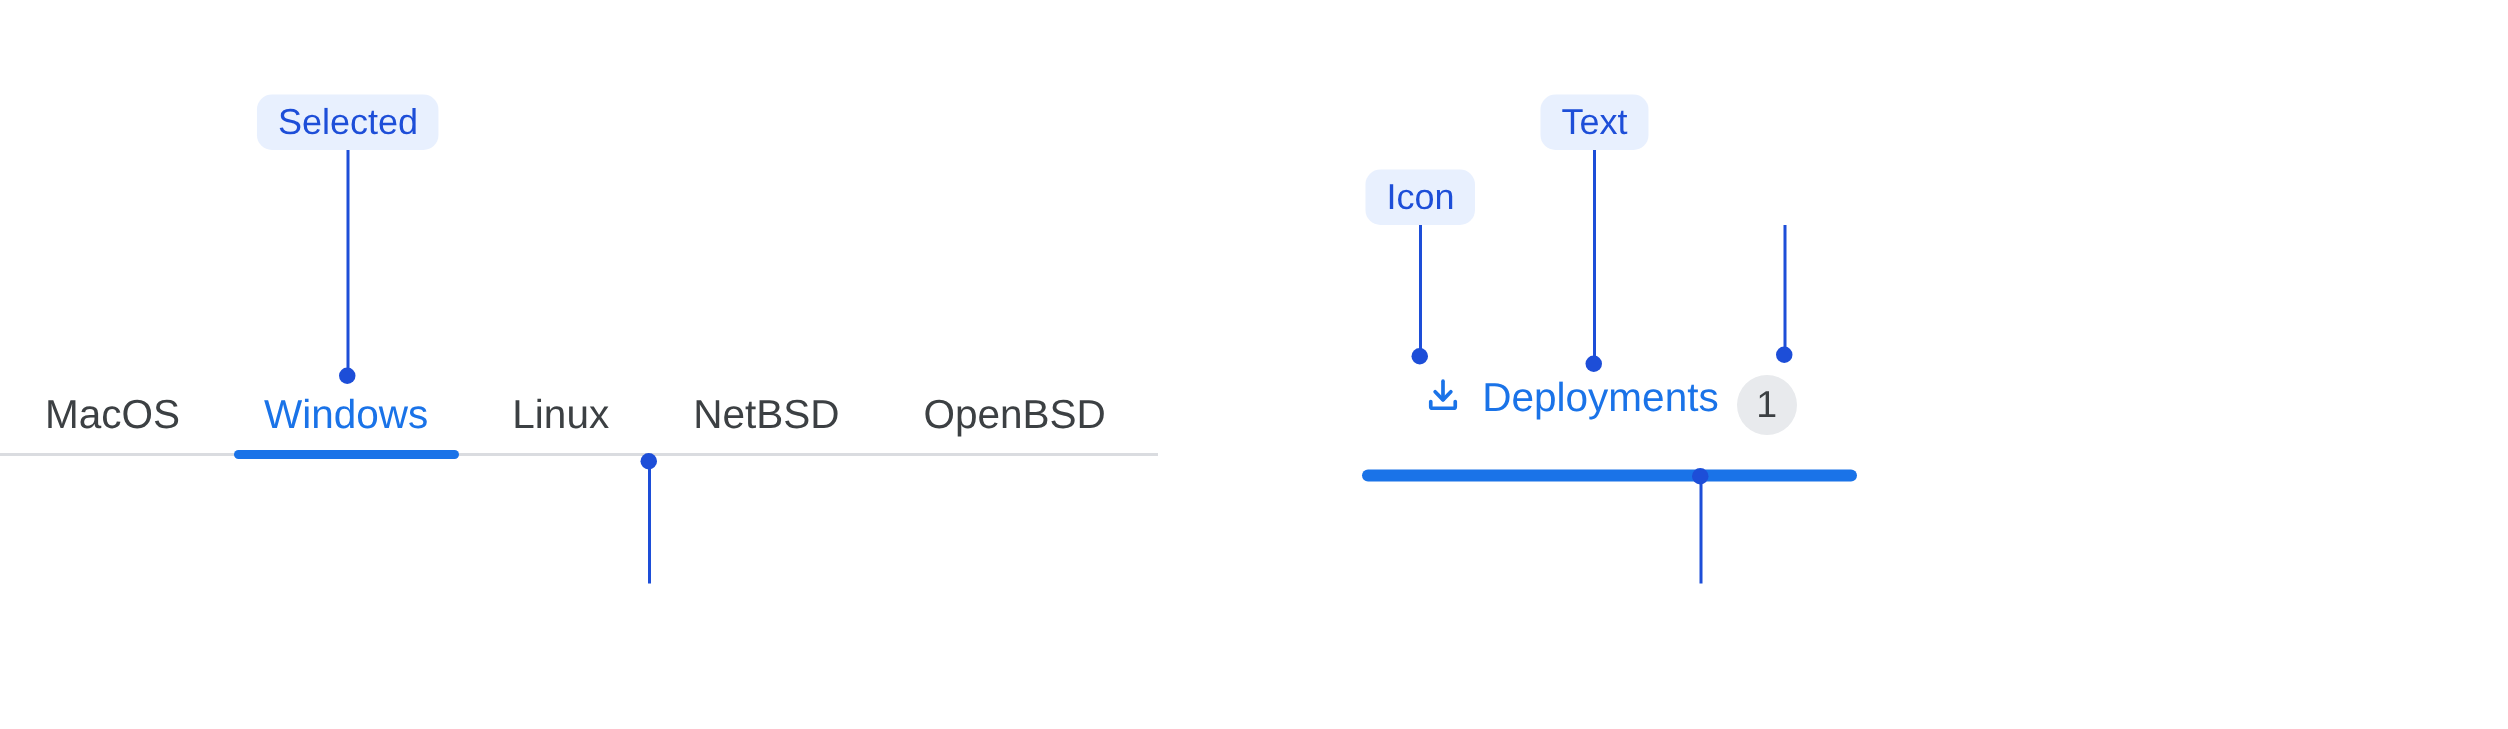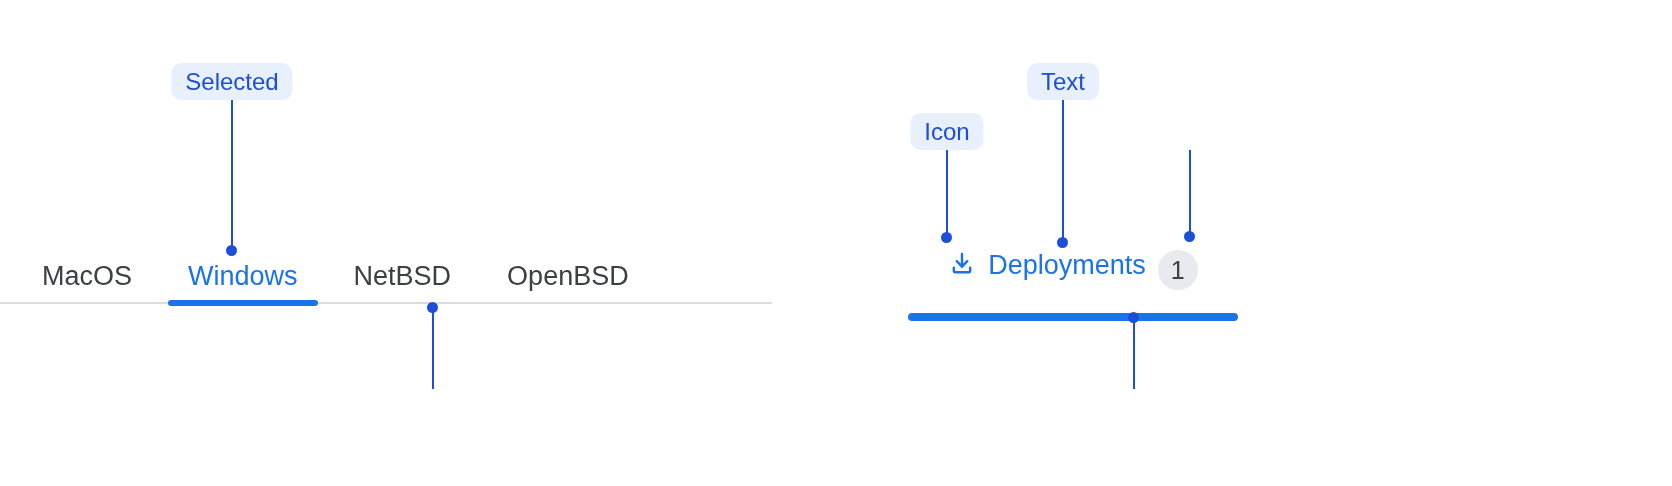--- a/index.html
+++ b/index.html
@@ -9,21 +9,21 @@
     background:#ffffff;
     overflow:hidden;
     font-family:"Liberation Sans", sans-serif;
   }
 
   
   .tabbar{
     position:absolute;left:0;top:248px;
     width:772px;height:56px;
     display:flex;align-items:stretch;
-    gap:16px;padding-left:22px;box-sizing:border-box;
+    gap:16px;padding-left:10px;box-sizing:border-box;
     border-bottom:2px solid var(--border-gray);
   }
   .tab{
     position:relative;
     padding:0 20px;
     font-size:27px;font-weight:500;
     line-height:56px;
     color:var(--tab-text);
     white-space:nowrap;
     cursor:pointer;
@@ -80,20 +80,21 @@
   }
 </style>
 </head>
 <body>
 
 <div class="canvas">
 
   <div class="tabbar">
     <div class="tab">MacOS</div>
     <div class="tab selected">Windows</div>
+    <div class="tab">Linux</div>
     <div class="tab">NetBSD</div>
     <div class="tab">OpenBSD</div>
   </div>
 
   <div class="deploy-tab">
     <span class="dl-icon">
       <svg width="28" height="28" viewBox="0 0 24 24" fill="none" stroke="#1A73E8" stroke-width="2.1" stroke-linecap="round" stroke-linejoin="round">
         <path d="M12 3.5v10.5"></path>
         <path d="M7.5 9.6l4.5 4.6 4.5-4.6"></path>
         <path d="M5 15.2v2.9c0 .5.4.9.9.9h12.2c.5 0 .9-.4.9-.9v-2.9"></path>

